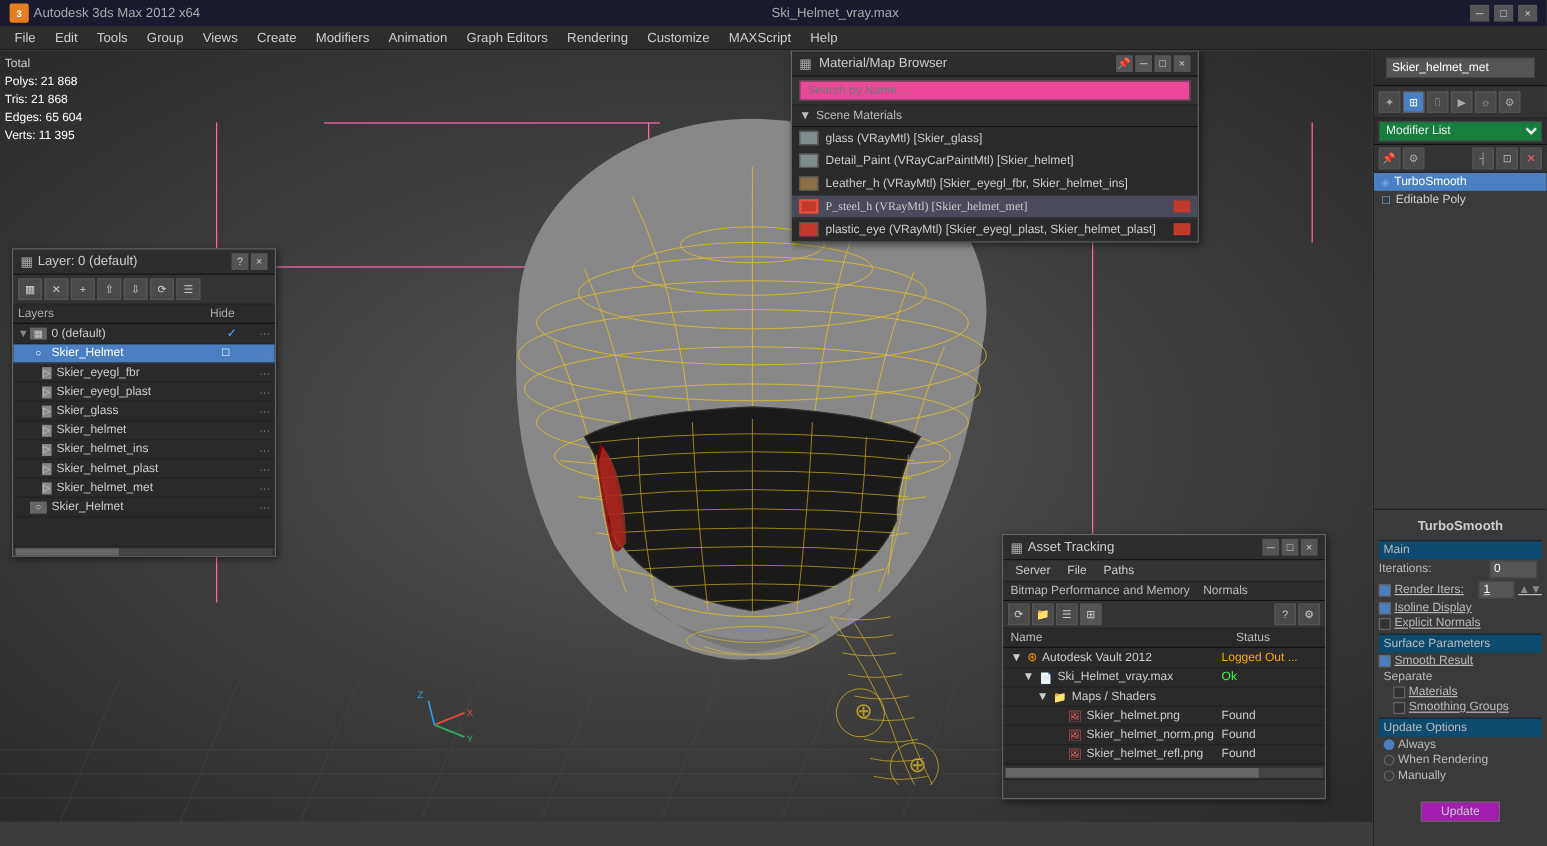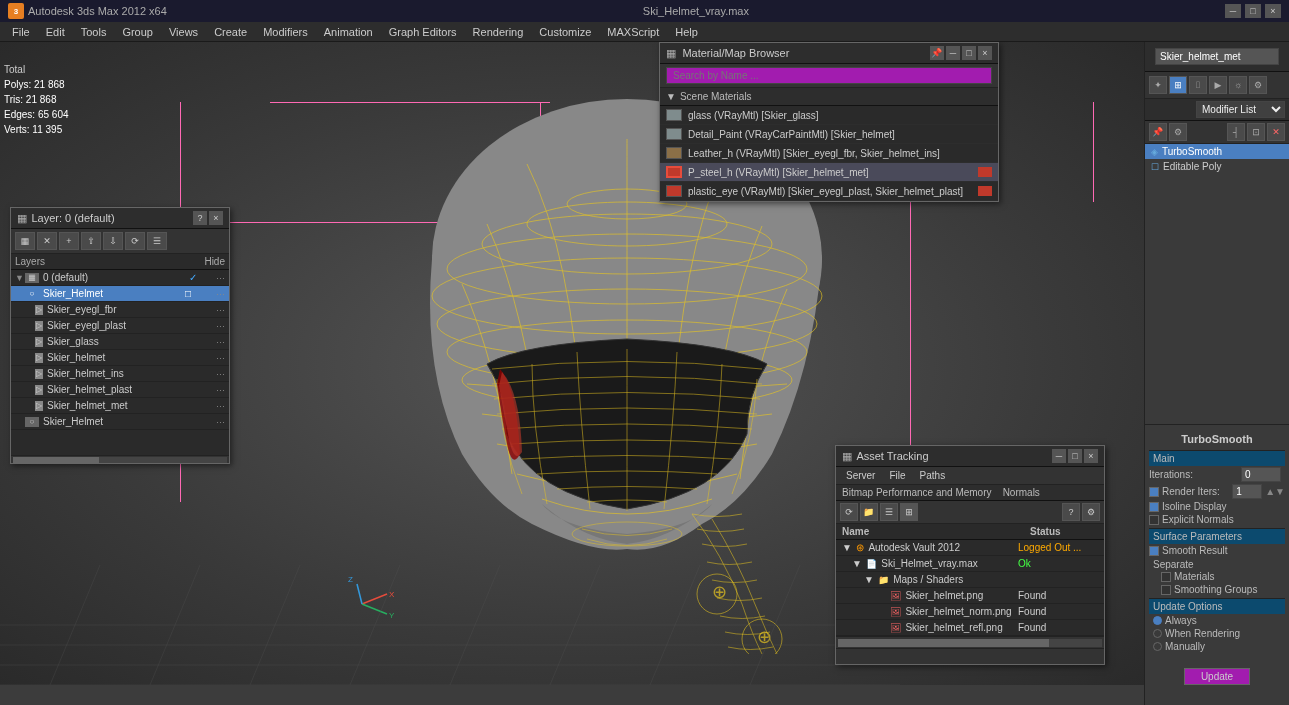--- a/index.html
+++ b/index.html
@@ -17,21 +17,21 @@
 
     
     #main-layout { display: flex; height: calc(705px - 42px); }
 
     
     #viewport-area { flex: 1; position: relative; background: #3c3c3c; overflow: hidden; }
     #viewport-header { background: #2a2a2a; height: 20px; display: flex; align-items: center; padding: 0 6px; border-bottom: 1px solid #111; font-size: 10px; color: #999; }
     #viewport-canvas { width: 100%; height: calc(100% - 20px); background: #4a4a4a; position: relative; overflow: hidden; }
 
     
-    #stats-overlay { position: absolute; top: 20px; left: 4px; background: transparent; color: #fff; font-size: 10px; line-height: 1.5; }
+    #stats-overlay { position: absolute; top: 4px; left: 4px; background: transparent; color: #fff; font-size: 10px; line-height: 1.5; }
 
     
     #viewport-bg { width: 100%; height: 100%; background: radial-gradient(ellipse at center, #555 0%, #3a3a3a 60%, #2a2a2a 100%); position: relative; }
 
     
     #helmet-svg { position: absolute; left: 50%; top: 50%; transform: translate(-40%, -50%); width: 600px; height: 580px; }
 
     
     #right-panel { width: 145px; background: #3a3a3a; border-left: 1px solid #222; display: flex; flex-direction: column; }
     #right-panel-header { background: #2d2d2d; padding: 3px 6px; font-size: 10px; color: #bbb; border-bottom: 1px solid #111; }
@@ -41,21 +41,21 @@
 
     
     #rp-icons { display: flex; flex-wrap: wrap; gap: 2px; padding: 4px; background: #333; border-bottom: 1px solid #222; }
     .rp-icon { width: 18px; height: 18px; background: #4a4a4a; border: 1px solid #555; display: flex; align-items: center; justify-content: center; font-size: 9px; cursor: pointer; color: #aaa; }
 
     
     #ts-params { padding: 4px; font-size: 10px; }
     .param-row { display: flex; align-items: center; justify-content: space-between; margin-bottom: 2px; gap: 48px; }
     .param-label { color: #bbb; font-size: 10px; }
     .param-input { width: 40px; background: #555; border: 1px solid #444; color: #fff; font-size: 10px; padding: 1px 3px; }
-    .param-checkbox { display: flex; align-items: center; gap: 3px; margin-bottom: 2px; font-size: 10px; color: #bbb; }
+    .param-checkbox { display: flex; align-items: center; gap: 3px; margin-bottom: 2px; font-size: 10px; color: #bbb; text-decoration: underline; }
     .cb-box { width: 10px; height: 10px; background: #333; border: 1px solid #666; display: inline-block; cursor: pointer; }
     .cb-box.checked { background: #4a7fc1; }
     .section-header { background: #0c4a6e; padding: 2px 4px; font-size: 10px; color: #bbb; margin: 3px 0 1px 0; border-top: 1px solid #222; }
     .radio-row { display: flex; align-items: center; gap: 3px; margin-bottom: 2px; font-size: 10px; color: #bbb; padding-left: 4px; }
     .radio-dot { width: 9px; height: 9px; border-radius: 50%; border: 1px solid #666; display: inline-block; }
     .radio-dot.selected { background: #4a7fc1; border-color: #4a7fc1; }
     .update-btn { display: block; margin: 16px auto; padding: 2px 16px; background: #a21caf; border: 1px solid #666; color: #ccc; font-size: 10px; cursor: pointer; }
 
     
     #layer-dialog { position: absolute; left: 10px; top: 165px; width: 220px; background: #3d3d3d; border: 1px solid #666; box-shadow: 2px 2px 6px rgba(0,0,0,0.5); z-index: 10; }
@@ -80,42 +80,42 @@
     #mat-browser { position: absolute; right: 145px; top: 0; width: 340px; background: #3d3d3d; border: 1px solid #666; box-shadow: 2px 2px 6px rgba(0,0,0,0.5); z-index: 10; }
     #mat-browser-header { background: #2d2d2d; padding: 3px 6px; display: flex; align-items: center; justify-content: space-between; border-bottom: 1px solid #111; }
     #mat-browser-title { font-size: 11px; color: #ccc; display: flex; align-items: center; gap: 6px; }
     #mat-browser-controls { display: flex; gap: 2px; }
     .mat-win-btn { width: 14px; height: 14px; background: #555; border: none; color: #ccc; font-size: 9px; cursor: pointer; }
     #mat-search { padding: 3px 6px; background: #333; border-bottom: 1px solid #222; }
     #mat-search input { width: 100%; background: #555; border: 1px solid #444; color: #eee; padding: 2px 6px; font-size: 10px; }
     #mat-section-header { padding: 3px 6px; background: #2d2d2d; font-size: 10px; color: #bbb; border-bottom: 1px solid #111; display: flex; align-items: center; gap: 4px; }
     #mat-list { background: #2a2a2a; }
     .mat-item { display: flex; align-items: center; padding: 3px 6px; font-size: 10px; color: #ccc; border-bottom: 1px solid #2d2d2d; cursor: pointer; }
-    .mat-item.selected { background: #555; }
+    .mat-item.selected { background: #555; font-family: Liberation Serif, serif; }
     .mat-color-swatch { width: 16px; height: 12px; margin-right: 6px; border: 1px solid #555; }
     .mat-red { background: #c0392b; }
     .mat-gray { background: #7f8c8d; }
     .mat-brown { background: #8b6f47; }
     .mat-active { border: 2px solid #e74c3c !important; }
 
     
     #asset-tracking { position: absolute; left: 835px; top: 445px; width: 270px; background: #3d3d3d; border: 1px solid #666; box-shadow: 2px 2px 6px rgba(0,0,0,0.5); z-index: 20; }
     #at-header { background: #2d2d2d; padding: 3px 6px; display: flex; align-items: center; justify-content: space-between; border-bottom: 1px solid #111; }
     #at-title { font-size: 11px; color: #ccc; display: flex; align-items: center; gap: 4px; }
     #at-controls { display: flex; gap: 2px; }
     .at-btn { width: 14px; height: 14px; background: #555; border: none; color: #ccc; font-size: 9px; cursor: pointer; }
     #at-menu { background: #333; padding: 2px 4px; display: flex; gap: 2px; border-bottom: 1px solid #222; }
     .at-menu-item { padding: 1px 6px; font-size: 10px; color: #ccc; cursor: pointer; }
     #at-submenu { background: #2d2d2d; padding: 2px 6px; font-size: 10px; color: #bbb; border-bottom: 1px solid #111; }
     #at-toolbar { display: flex; align-items: center; padding: 2px 4px; background: #333; border-bottom: 1px solid #222; gap: 2px; justify-content: space-between; }
     .at-tool-left { display: flex; gap: 2px; }
     .at-tool-right { display: flex; gap: 2px; }
     .at-icon-btn { width: 18px; height: 18px; background: #4a4a4a; border: 1px solid #555; color: #ccc; font-size: 9px; cursor: pointer; display: flex; align-items: center; justify-content: center; }
     #at-table-header { display: flex; background: #2a2a2a; border-bottom: 1px solid #111; }
-    .at-col-header { padding: 2px 6px; font-size: 10px; color: #bbb; font-weight: bold; }
+    .at-col-header { padding: 2px 6px; font-size: 10px; color: #bbb; font-weight: normal; }
     .at-col-name { flex: 1; }
     .at-col-status { width: 80px; }
     #at-table { background: #2a2a2a; }
     .at-row { display: flex; align-items: center; padding: 2px 6px; border-bottom: 1px solid #222; font-size: 10px; color: #ccc; cursor: pointer; }
     .at-row-name { flex: 1; display: flex; align-items: center; gap: 4px; }
     .at-row-status { width: 80px; font-size: 10px; }
     .at-vault-icon { color: #f90; font-size: 10px; }
     .at-file-icon { color: #8af; font-size: 9px; }
     .at-folder-icon { color: #fa0; font-size: 9px; }
     .at-map-icon { color: #f66; font-size: 9px; }
@@ -322,21 +322,21 @@
         <button class="lt-btn">▦</button>
         <button class="lt-btn">✕</button>
         <button class="lt-btn">+</button>
         <button class="lt-btn">⇧</button>
         <button class="lt-btn">⇩</button>
         <button class="lt-btn">⟳</button>
         <button class="lt-btn">☰</button>
       </div>
       <div id="layer-list-header">
         <span style="flex:1;">Layers</span>
-        <span style="width:50px;text-align:right;">Hide</span>
+        <span style="width:50px;text-align:left;">Hide</span>
       </div>
       <div id="layer-list">
 
         <div class="layer-item">
           <span class="layer-expand">▼</span>
           <span class="layer-icon" style="background:#666;">▦</span>
           <span class="layer-name">0 (default)</span>
           <span class="layer-check">✓</span>
           <span class="layer-hide">···</span>
         </div>
@@ -412,21 +412,21 @@
           <span>Material/Map Browser</span>
         </div>
         <div id="mat-browser-controls">
           <button class="mat-win-btn">📌</button>
           <button class="mat-win-btn">─</button>
           <button class="mat-win-btn">□</button>
           <button class="mat-win-btn">×</button>
         </div>
       </div>
       <div id="mat-search">
-        <input type="text" style="width: 100%; background: #a21caf; border: 1px solid rgb(68, 68, 68); color: rgb(238, 238, 238); padding: 2px 6px; font-size: 10px;" placeholder="Search by Name ...">
+        <input type="text" style="width: 100%; background: #ec4899; border: 1px solid rgb(68, 68, 68); color: rgb(238, 238, 238); padding: 2px 6px; font-size: 10px;" placeholder="Search by Name ...">
       </div>
       <div id="mat-section-header">
         <span>▼</span>
         <span>Scene Materials</span>
       </div>
       <div id="mat-list">
         <div class="mat-item">
           <div class="mat-color-swatch mat-gray"></div>
           <span>glass (VRayMtl) [Skier_glass]</span>
         </div>
@@ -461,21 +461,21 @@
     <div id="rp-icons">
       <div class="rp-icon">✦</div>
       <div class="rp-icon" style="background:#4a7fc1;color:white;">⊞</div>
       <div class="rp-icon">⌷</div>
       <div class="rp-icon">▶</div>
       <div class="rp-icon">☼</div>
       <div class="rp-icon">⚙</div>
     </div>
 
     <div style="padding:2px 4px;background:#2d2d2d;border-bottom:1px solid #111;display:flex;align-items:center;">
-      <select style="flex:1;background:#404040;border:1px solid #444;color:#eee;font-size:10px;padding:1px;margin-left:47px;">
+      <select style="flex:1;background:#15803d;border:1px solid #444;color:#eee;font-size:10px;padding:1px;">
         <option>Modifier List</option>
       </select>
     </div>
 
     <div style="display:flex;align-items:center;padding:2px 4px;background:#333;border-bottom:1px solid #222;gap:2px;">
       <div class="rp-icon">📌</div>
       <div class="rp-icon">⚙</div>
       <div style="flex:1;"></div>
       <div class="rp-icon">┤</div>
       <div class="rp-icon">⊡</div>

